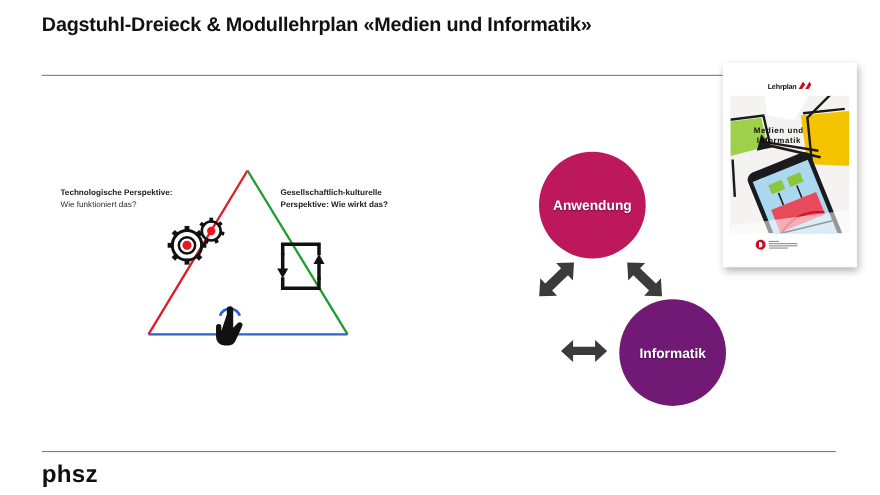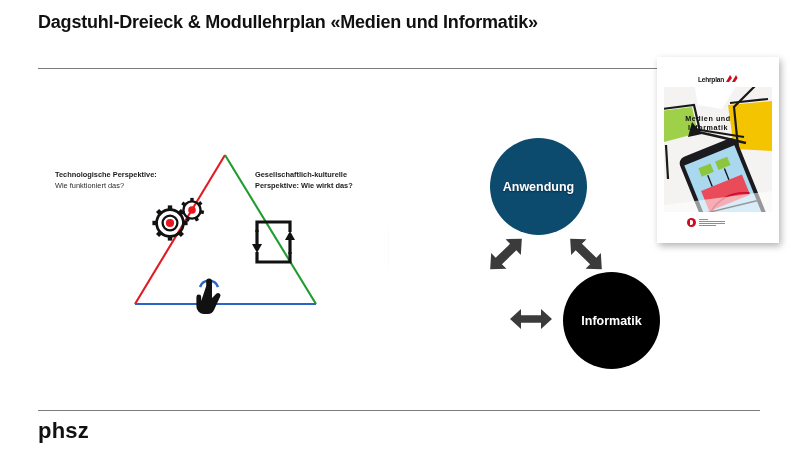--- a/index.html
+++ b/index.html
@@ -105,30 +105,30 @@
     display: flex;
     align-items: center;
     justify-content: center;
     color: #ffffff;
     font-weight: bold;
     font-size: 12.5px;
     text-shadow: 0 1px 1.5px rgba(0,0,0,0.45);
   }
   #circle-anwendung {
     left: 90px; top: 8px; width: 97px; height: 97px;
-    background: #0c4a6e;
+    background: #be185d;
     align-items: center;
   }
   #circle-medien {
     left: 12px; top: 142px; width: 97px; height: 97px;
     background: #72bf44;
   }
   #circle-informatik {
     left: 163px; top: 142px; width: 97px; height: 97px;
-    background: #000000;
+    background: #701a75;
   }
   .arrow-svg { position: absolute; }
   #arrow-left  { left: 80px;  top: 96px; }
   #arrow-right { left: 160px; top: 96px; }
   #arrow-bottom{ left: 108px; top: 172px; }
 
   
   #booklet {
     position: absolute;
     left: 657px;

